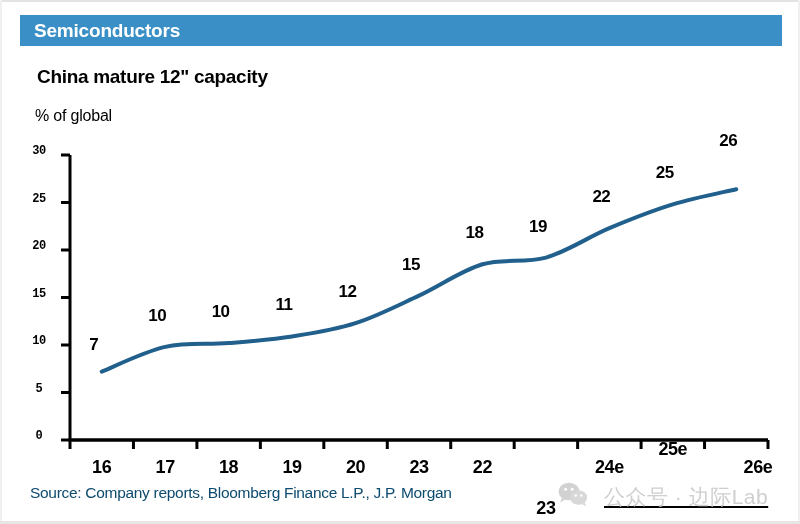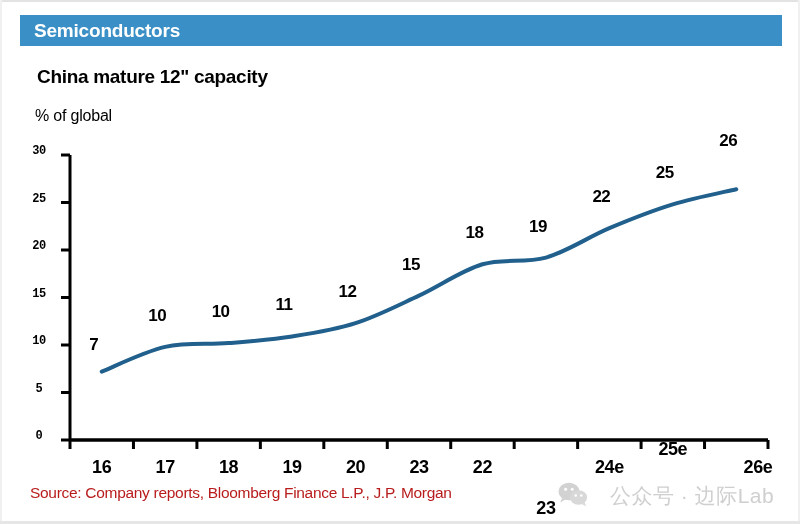--- a/index.html
+++ b/index.html
@@ -124,34 +124,36 @@
     width: 44px;
     letter-spacing: -0.5px;
   }
 
   
   .source {
     position: absolute;
     left: 30px;
     top: 484px;
     font-size: 15.5px;
-    color: #b91c1c;
+    color: #0c4a6e;
     font-family: "Liberation Sans", sans-serif;
     letter-spacing: -0.3px;
     white-space: nowrap;
   }
 
   
   .watermark {
     position: absolute;
     left: 558px;
     top: 482px;
     display: flex;
-    gap: 22px;
+    align-items: center;
+    gap: 16px;
     opacity: 1;
+    text-decoration: underline;
   }
   .wm-icon { display: block; }
   .wm-text {
     font-size: 21px;
     color: #cfcfcf;
     font-family: "Liberation Sans", sans-serif;
     white-space: nowrap;
     letter-spacing: 0.5px;
   }
 </style>

